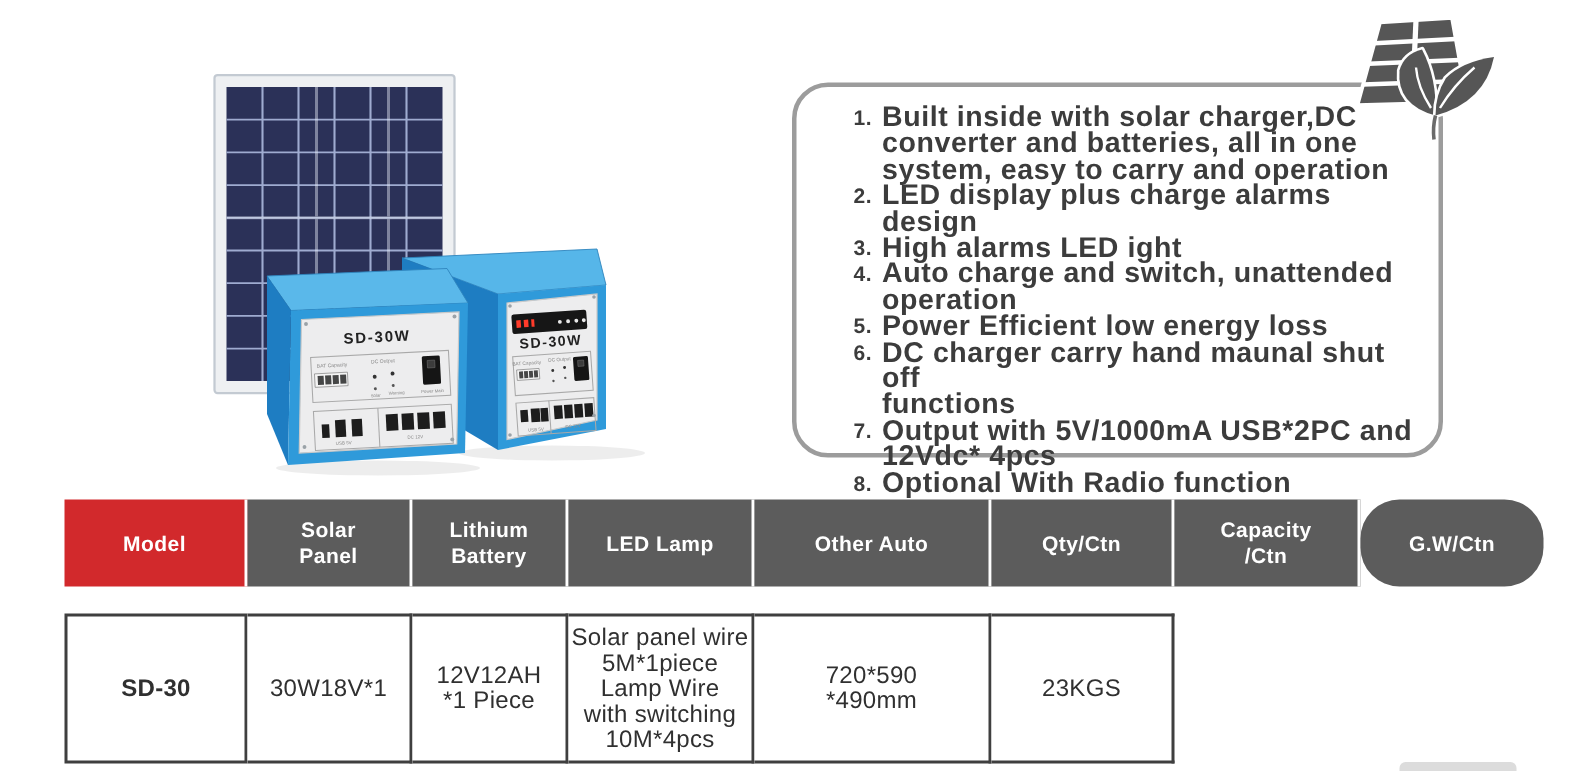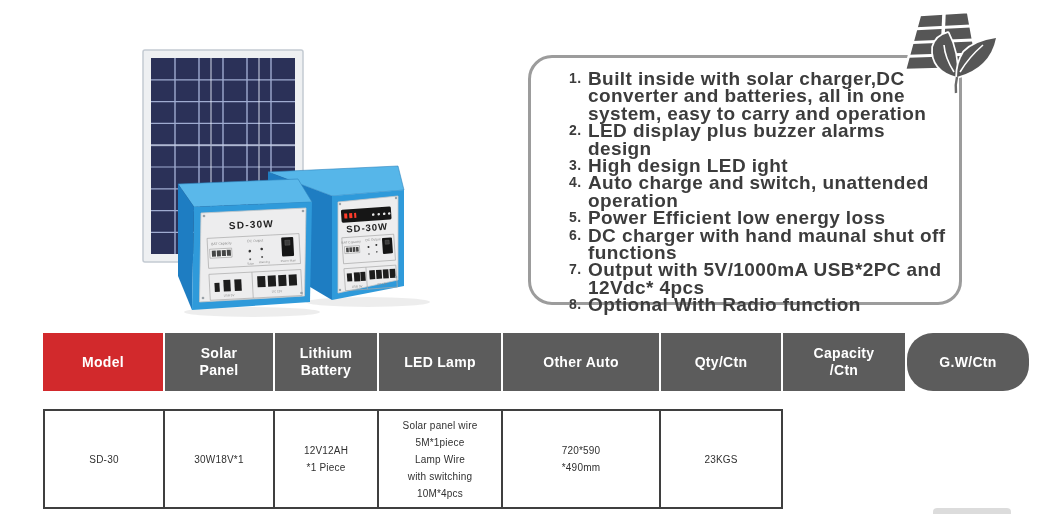--- a/index.html
+++ b/index.html
@@ -32,25 +32,25 @@
     grid-template-rows:58px 100px;row-gap:18px;z-index:2;
   }
   .th{
     background:var(--header_gray,#5c5c5c);color:#ffffff;font-weight:700;font-size:14px;line-height:17px;
     display:flex;align-items:center;justify-content:center;text-align:center;white-space:pre-line;
     border-right:2px solid #ffffff;box-sizing:border-box;letter-spacing:.3px;
   }
   .th.red{background:var(--model_red,#d2292c);}
   .th:nth-child(8){border-right:none;border-radius:26px;}
   .td{
-    background:#ffffff;color:#303030;font-size:10px;line-height:17px;
+    background:#ffffff;color:#303030;font-size:16px;line-height:17px;
     display:flex;align-items:center;justify-content:center;text-align:center;white-space:pre-line;
     border:2px solid #3f3f3f;border-left:none;box-sizing:border-box;letter-spacing:.2px;
   }
-  .td.first{border-left:2px solid #3f3f3f;font-weight:400;}
+  .td.first{border-left:2px solid #3f3f3f;font-weight:700;}
   
   .page-curl{
     position:absolute;left:933px;top:508px;width:78px;height:12px;background:#dcdcdc;border-radius:4px;z-index:1;
   }
 </style>
 </head>
 <body>
 
 <div class="page">
 
@@ -178,38 +178,38 @@
 
   <div class="feature-box">
     <div class="feat-item">
       <span class="feat-num">1.</span>
       <span class="feat-text">Built inside with solar charger,DC
 converter and batteries, all in one
 system, easy to carry and operation</span>
     </div>
     <div class="feat-item">
       <span class="feat-num">2.</span>
-      <span class="feat-text">LED display plus  buzzer alarms design</span>
+      <span class="feat-text">LED display plus  charge alarms design</span>
     </div>
     <div class="feat-item">
       <span class="feat-num">3.</span>
-      <span class="feat-text">High design LED ight</span>
+      <span class="feat-text">High alarms LED ight</span>
     </div>
     <div class="feat-item">
       <span class="feat-num">4.</span>
       <span class="feat-text">Auto charge and switch, unattended
 operation</span>
     </div>
     <div class="feat-item">
       <span class="feat-num">5.</span>
       <span class="feat-text">Power Efficient low energy loss</span>
     </div>
     <div class="feat-item">
       <span class="feat-num">6.</span>
-      <span class="feat-text">DC charger with hand maunal shut off
+      <span class="feat-text">DC charger carry hand maunal shut off
 functions</span>
     </div>
     <div class="feat-item">
       <span class="feat-num">7.</span>
       <span class="feat-text">Output with 5V/1000mA USB*2PC and
 12Vdc* 4pcs</span>
     </div>
     <div class="feat-item">
       <span class="feat-num">8.</span>
       <span class="feat-text">Optional With Radio function</span>

